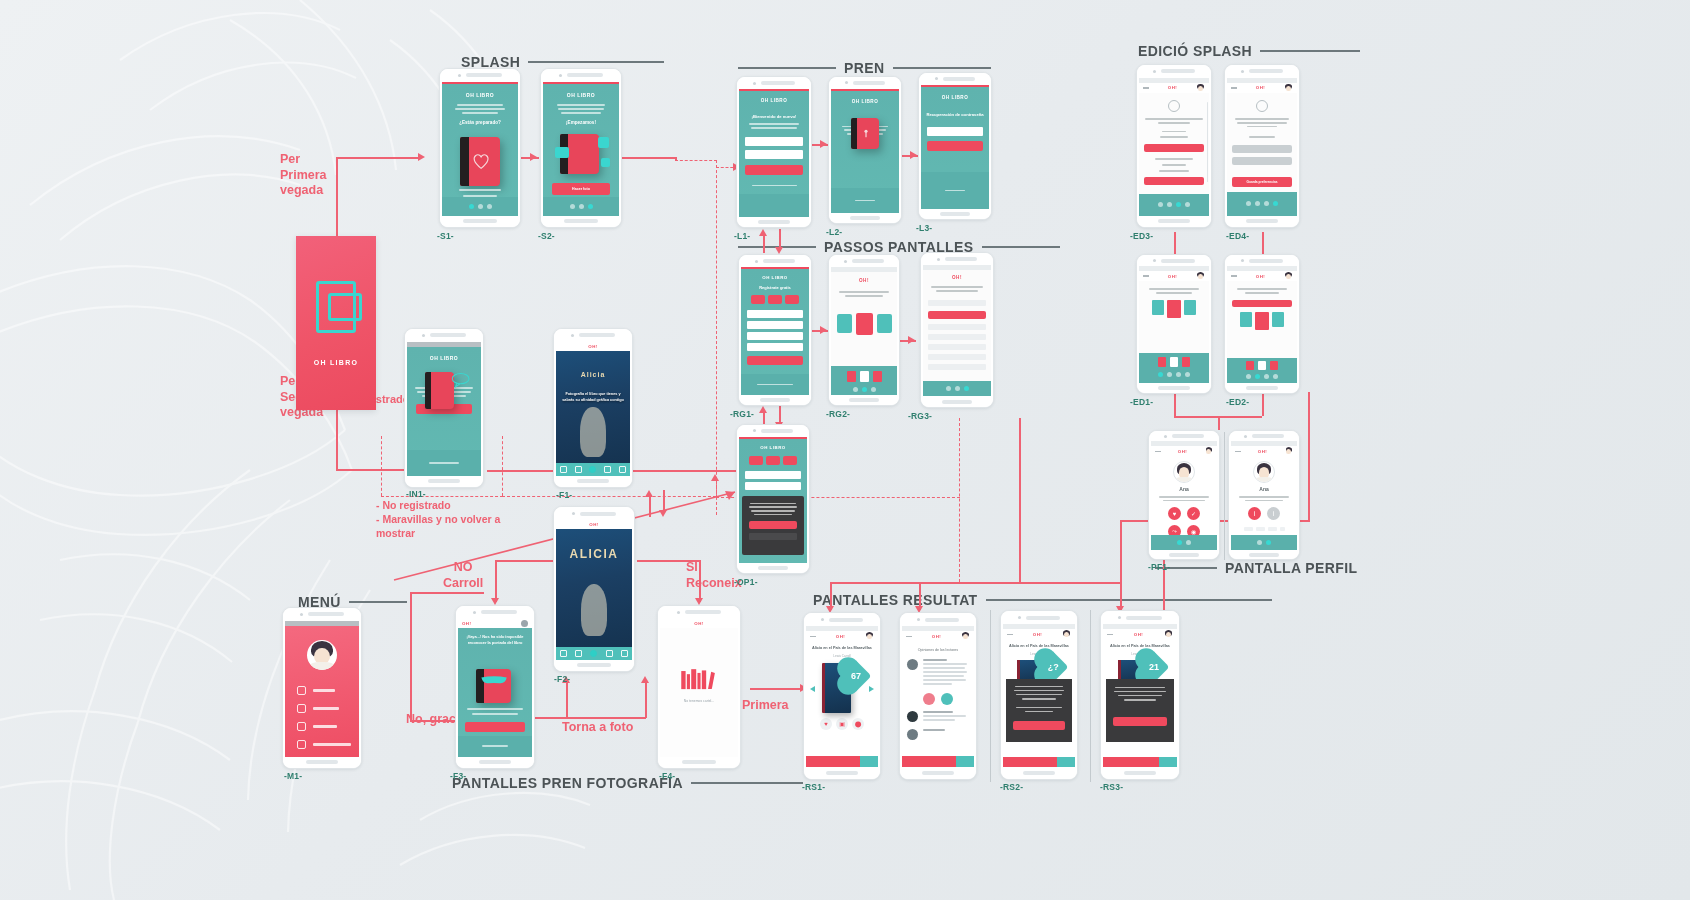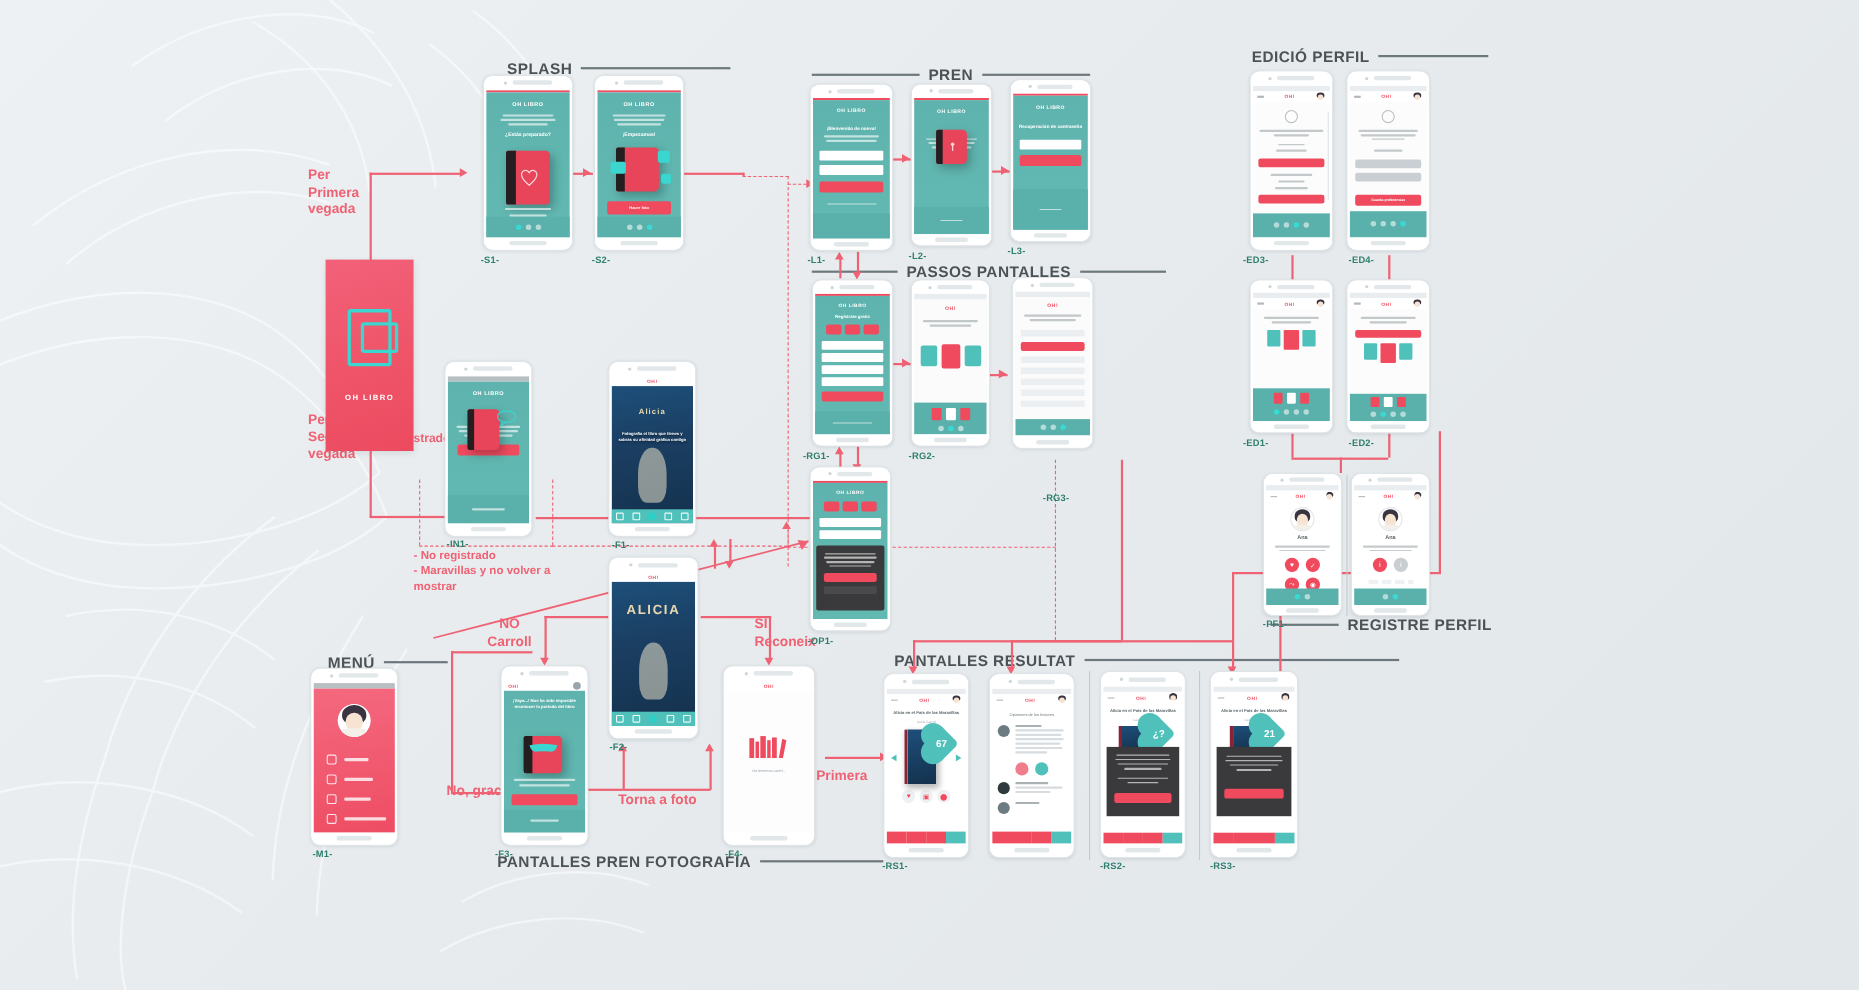--- a/index.html
+++ b/index.html
@@ -188,38 +188,38 @@
     <span class="rule" style="width:98px;"></span>
     <span>PREN</span>
     <span class="rule" style="width:98px;"></span>
   </div>
   <div class="sect-title" style="left:738px;top:239px;">
     <span class="rule" style="width:78px;"></span>
     <span>PASSOS PANTALLES</span>
     <span class="rule" style="width:78px;"></span>
   </div>
   <div class="sect-title" style="left:1138px;top:43px;">
-    <span>EDICIÓ PERFIL</span>
+    <span>EDICIÓ SPLASH</span>
     <span class="rule" style="width:100px;"></span>
   </div>
   <div class="sect-title" style="left:298px;top:594px;">
     <span>MENÚ</span>
     <span class="rule" style="width:58px;"></span>
   </div>
   <div class="sect-title" style="left:452px;top:775px;">
     <span>PANTALLES PREN FOTOGRAFIA</span>
     <span class="rule" style="width:112px;"></span>
   </div>
   <div class="sect-title" style="left:813px;top:592px;">
     <span>PANTALLES RESULTAT</span>
     <span class="rule" style="width:286px;"></span>
   </div>
   <div class="sect-title" style="left:1155px;top:560px;">
     <span class="rule" style="width:62px;"></span>
-    <span>REGISTRE PERFIL</span>
+    <span>PANTALLA PERFIL</span>
   </div>
 
   <div class="ln v" style="left:336px;top:157px;height:100px;"></div>
   <div class="ln h" style="left:336px;top:157px;width:84px;"></div>
   <div class="arrow r" style="left:418px;top:153px;"></div>
 
   <div class="ln h" style="left:521px;top:157px;width:18px;"></div>
   <div class="arrow r" style="left:530px;top:153px;"></div>
 
   <div class="ln h" style="left:614px;top:157px;width:62px;"></div>
@@ -585,21 +585,21 @@
             <i></i>
             <i></i>
             <i class="on"></i>
           </div>
       </div>
     </div>
     <div class="botbar">
         <span class="pill"></span>
       </div>
   </div>
-  <div class="screencode" style="left:948px;top:411px;margin-top:36px;">-RG3-</div>
+  <div class="screencode" style="left:908px;top:411px;">-RG3-</div>
 
   <div class="phone" style="left:736px;top:424px;width:74px;height:150px;">
     <div class="topbar">
         <span class="dot"></span>
         <span class="pill"></span>
       </div>
     <div class="screen">
       <div class="statstrip red"></div>
       <div class="tealgrad" style="position:absolute;inset:2px 0 0 0;">
         <div class="brand" style="font-size:4.4px;margin-top:6px;">OH LIBRO</div>

